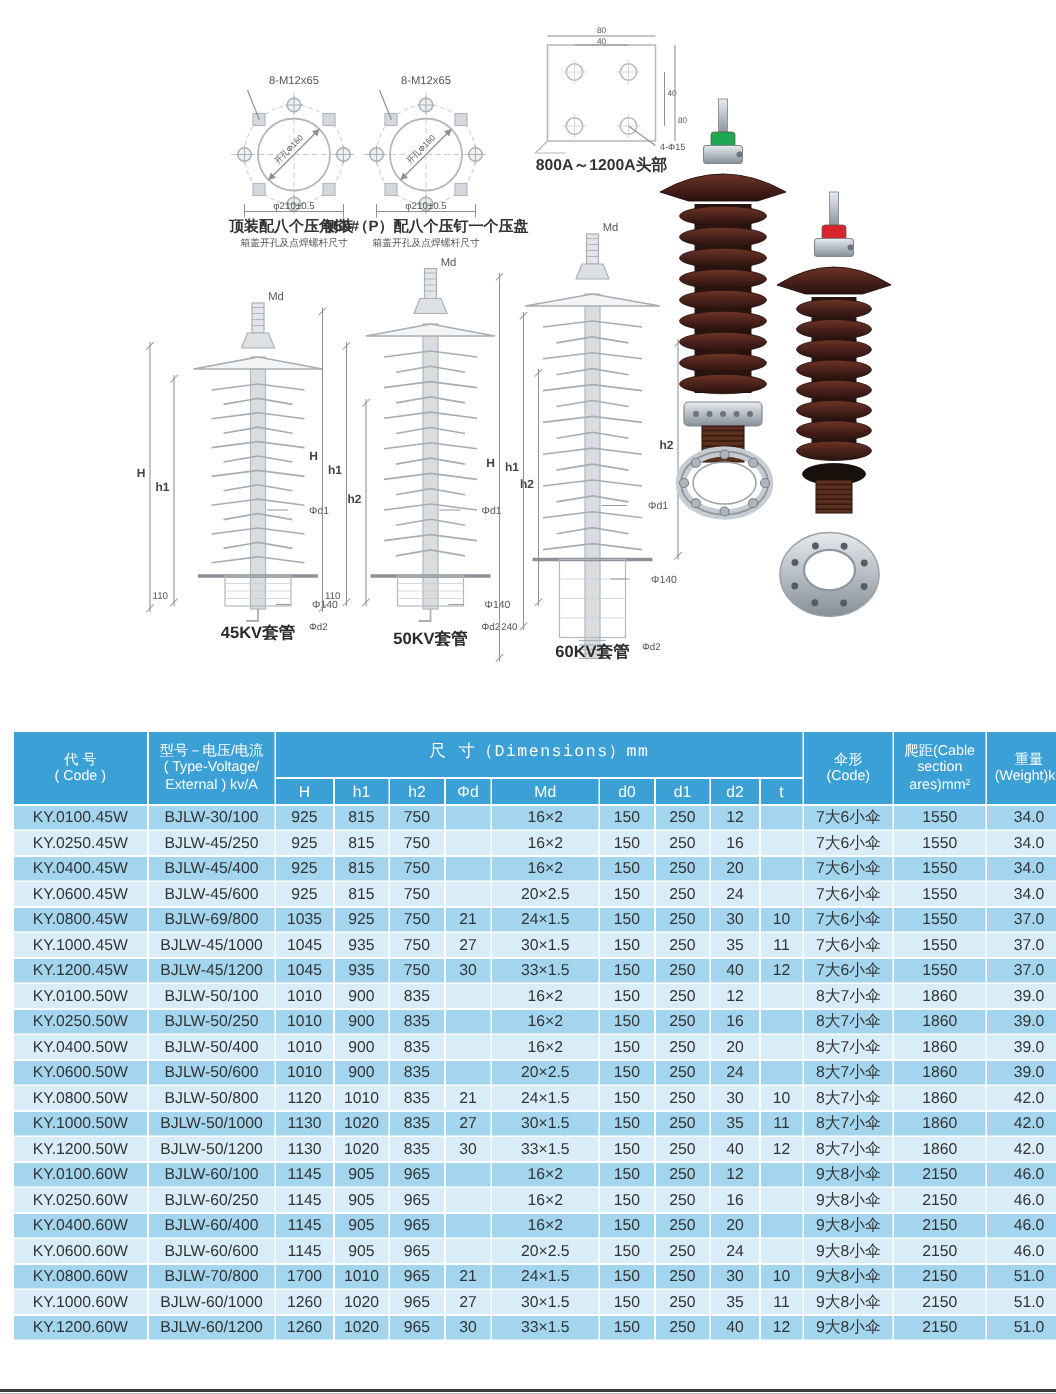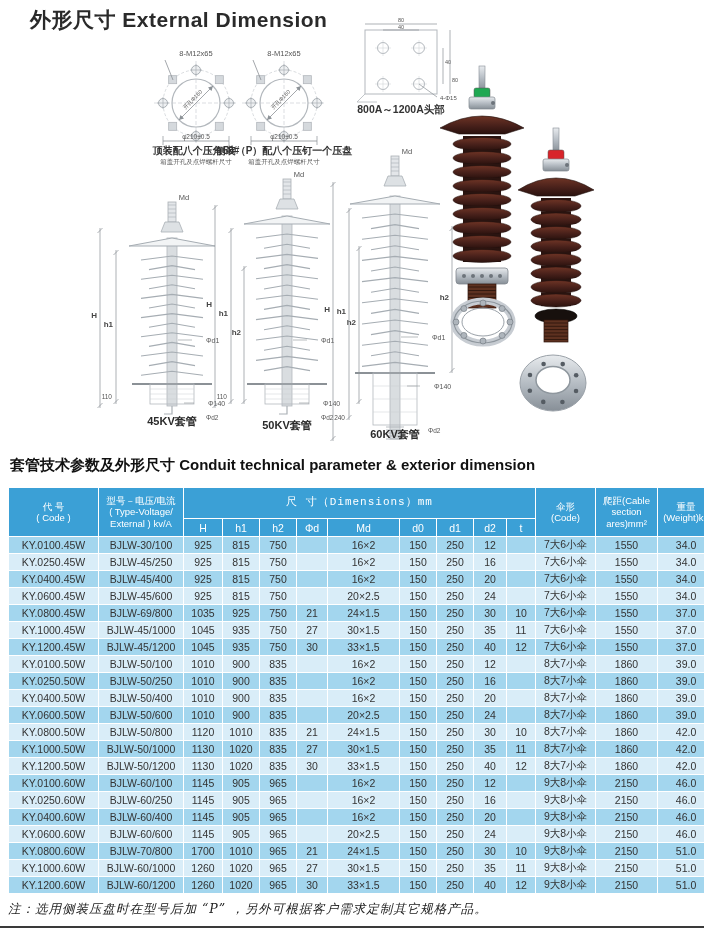--- a/index.html
+++ b/index.html
@@ -18,21 +18,20 @@
   .spec tbody tr:nth-child(even) td{background:#d9edf8;}
   .note{position:absolute;left:8px;top:901px;font-family:"DejaVu Serif",serif;font-style:italic;font-size:12.5px;color:#222;letter-spacing:1px;white-space:nowrap;}
   .bottom-line{position:absolute;left:0;top:926px;width:704px;height:2px;background:#3a3a3a;}
   text{font-family:"Liberation Sans",sans-serif;}
 </style>
 </head>
 <body>
 
 <div class="page">
 
-  <div class="title">外形尺寸 External Dimension</div>
 
   <svg id="drawsvg" class="draw" width="704" height="452" viewBox="0 0 704 452">
     <defs>
       <linearGradient id="gBrown" x1="0" y1="0" x2="0" y2="1">
         <stop offset="0" stop-color="#6e3425"></stop>
           <stop offset="0.55" stop-color="#47201a"></stop>
           <stop offset="1" stop-color="#2a120e"></stop>
       </linearGradient>
       <linearGradient id="gSilver" x1="0" y1="0" x2="0" y2="1">
         <stop offset="0" stop-color="#e8ebee"></stop>
@@ -376,21 +375,20 @@
         <circle cx="562.3982031045248" cy="401.99630091887" r="2.3" fill="#555c63"></circle>
         <circle cx="543.2645414422838" cy="401.8817503770591" r="2.3" fill="#555c63"></circle>
         <circle cx="529.8337793672317" cy="390.70652654571035" r="2.3" fill="#555c63"></circle>
         <circle cx="529.9734751499278" cy="375.01692398267267" r="2.3" fill="#555c63"></circle>
         <circle cx="543.6017968954752" cy="364.00369908113" r="2.3" fill="#555c63"></circle>
         <circle cx="562.7354585577162" cy="364.1182496229409" r="2.3" fill="#555c63"></circle>
         <circle cx="576.1662206327683" cy="375.2934734542897" r="2.3" fill="#555c63"></circle>
       </g>
   </svg>
 
-  <div class="section-title">套管技术参数及外形尺寸  Conduit technical parameter &amp; exterior dimension</div>
 
   <table class="spec">
     <colgroup>
       <col style="width:90px">
         <col style="width:85px">
         <col style="width:39px">
         <col style="width:37px">
       <col style="width:37px">
         <col style="width:31px">
         <col style="width:72px">
@@ -773,15 +771,14 @@
           <td>250</td>
           <td>40</td>
           <td>12</td>
           <td>9大8小伞</td>
           <td>2150</td>
           <td>51.0</td>
         </tr>
       </tbody>
   </table>
 
-  <div class="note">注：选用侧装压盘时在型号后加 “P” ，另外可根据客户需求定制其它规格产品。</div>
   <div class="bottom-line"></div>
 </div>
 
 </body></html>

